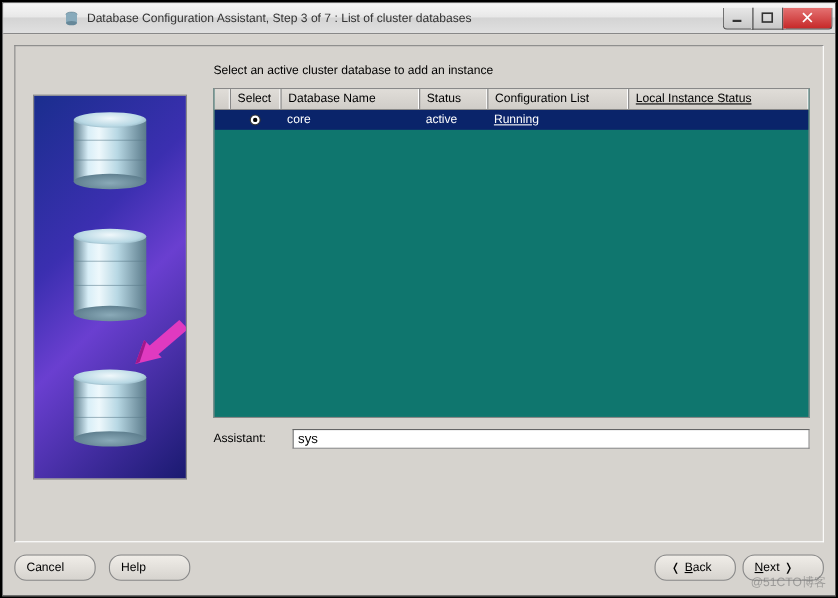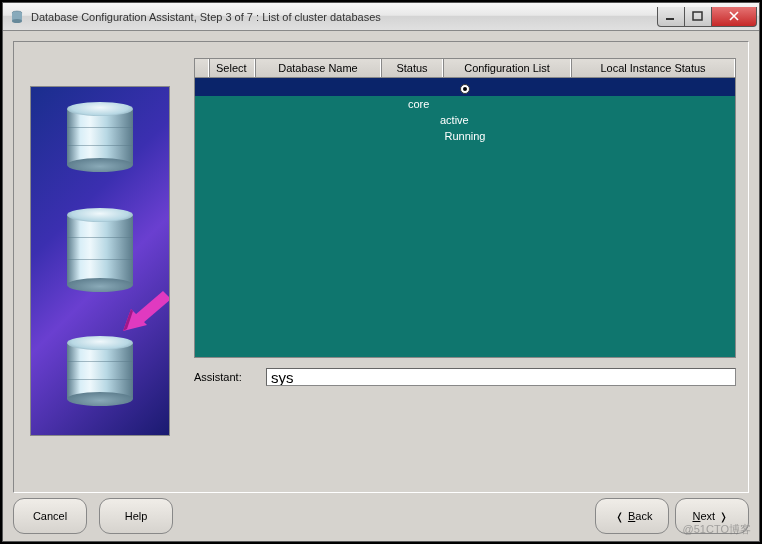--- a/index.html
+++ b/index.html
@@ -1,20 +1,20 @@
 <!DOCTYPE html>
 <html><head>
 <meta charset="utf-8">
 <style>
 * { box-sizing: border-box; margin: 0; padding: 0; font-family: Tahoma, sans-serif; font-size: 11px; }
 body { background: #000; width: 762px; height: 544px; overflow: hidden; }
 
 .window { position: absolute; top: 2px; left: 2px; width: 758px; height: 540px; background: #fff; border: 1px solid #555; box-shadow: 0 0 0 1px #000; }
 
-.titlebar { height: 28px; background: linear-gradient(to bottom, #f7f7f7 0%, #e8e8e8 45%, #d4d4d4 50%, #e0e0e0 100%); display: flex; align-items: center; border-bottom: 1px solid #888; }
+.titlebar { height: 28px; background: linear-gradient(to bottom, #f7f7f7 0%, #e8e8e8 45%, #d4d4d4 50%, #e0e0e0 100%); display: flex; align-items: center; border-bottom: 1px solid #888; padding-left: 48px; }
 .titlebar .app-icon { width: 16px; height: 16px; margin: 0 6px; display: flex; align-items: center; justify-content: center; }
 .titlebar .title-text { color: #333; flex: 1; }
 .win-controls { display: flex; height: 20px; margin-right: 2px; }
 .win-btn { width: 28px; height: 20px; display: flex; align-items: center; justify-content: center; border: 1px solid #555; border-top: none; margin-left: -1px; }
 .win-btn.min { background: linear-gradient(#e8e8e8,#c8c8c8); border-bottom-left-radius: 4px; }
 .win-btn.max { background: linear-gradient(#e8e8e8,#c8c8c8); }
 .win-btn.close { width: 46px; background: linear-gradient(#e57373,#c62828); border-bottom-right-radius: 4px; }
 .win-btn svg { width: 12px; height: 10px; }
 
 .client { position: absolute; top: 28px; left: 0; right: 0; bottom: 0; background: #d6d3ce; }
@@ -27,41 +27,41 @@
 .cyl-top { width: 66px; height: 14px; background: radial-gradient(ellipse at 50% 40%, #f0f8fb 0%, #b8d8e4 60%, #6a8a9a 100%); border-radius: 50%; position: absolute; top: -7px; }
 .cyl-bot { width: 66px; height: 14px; background: radial-gradient(ellipse at 50% 60%, #8aaab8 0%, #5a7a8a 80%); border-radius: 50%; position: absolute; bottom: -7px; }
 .cyl-line { position: absolute; left: 0; right: 0; height: 1px; background: rgba(90,122,138,0.5); }
 .arrow { position: absolute; top: 200px; left: 92px; }
 
 .content { position: absolute; top: 16px; left: 180px; right: 12px; bottom: 10px; }
 .instr { margin-bottom: 10px; color: #000; }
 
 .table-wrap { border: 1px solid #888; background: #0f766e; height: 300px; overflow: hidden; }
 .thead { display: flex; background: #d6d3ce; border-bottom: 1px solid #888; }
-.th { padding: 3px 6px; border-right: 1px solid #fff; border-left: 1px solid #888; color: #000; background: linear-gradient(#e0ddd8,#d0cdc8); text-align: center; }
+.th { padding: 3px 6px; border-right: 1px solid #fff; border-left: 1px solid #888; color: #000; background: linear-gradient(#e0ddd8,#d0cdc8); }
 .th:first-child { border-left: none; }
 .col-blank { width: 14px; padding: 3px 0; }
 .col-select { width: 46px; text-align: left; }
 .col-name { width: 126px; }
 .col-status { width: 62px; }
 .col-conf { width: 128px; }
-.col-local { flex: 1; }
+.col-local { flex: 1; text-decoration: underline; }
 
-.trow { display: flex; background: #0a246a; color: #fff; height: 18px; align-items: center; flex-direction: column; }
+.trow { display: flex; background: #0a246a; color: #fff; height: 18px; align-items: center; }
 .td { padding: 2px 6px; }
 .radio-sel { width: 10px; height: 10px; border-radius: 50%; background: #fff; border: 1px solid #333; margin: 0 auto; display: flex; align-items: center; justify-content: center; }
 .radio-sel::after { content: ""; width: 4px; height: 4px; border-radius: 50%; background: #000; }
 
 .spec { margin-top: 14px; color: #000; }
 .form-row { display: flex; align-items: center; margin-top: 10px; }
 .form-label { width: 72px; color: #000; }
-.form-input { flex: 1; height: 18px; border: 1px solid #888; border-top-color: #666; border-left-color: #666; background: #fff; padding: 1px 4px; font-family: Tahoma, sans-serif; font-size: 15px; }
+.form-input { flex: 1; height: 18px; border: 1px solid #888; border-top-color: #666; border-left-color: #666; background: #fff; padding: 1px 4px; font-family: Tahoma, sans-serif; font-size: 12px; }
 
 .footer { position: absolute; left: 10px; right: 10px; bottom: 10px; height: 30px; display: flex; align-items: center; }
-.btn { min-width: 74px; height: 36px; border: 1px solid #888; border-radius: 11px; background: linear-gradient(#f0ede8,#d6d3ce); display: inline-flex; align-items: center; justify-content: center; padding: 0 10px; cursor: default; }
+.btn { min-width: 74px; height: 24px; border: 1px solid #888; border-radius: 11px; background: linear-gradient(#f0ede8,#d6d3ce); display: inline-flex; align-items: center; padding: 0 10px; cursor: default; }
 .btn u { text-decoration: underline; }
 .footer .left-group { display: flex; gap: 12px; }
 .footer .right-group { margin-left: auto; display: flex; gap: 6px; }
 .nav-arrow { font-size: 10px; margin: 0 4px; }
 
 .watermark { position: absolute; right: 8px; bottom: 4px; color: rgba(120,120,120,0.6); font-size: 11px; }
 </style>
 </head>
 <body>
 
@@ -125,20 +125,21 @@
             </div>
         </div>
         <svg class="arrow" width="48" height="48">
           <polygon points="40,4 12,28 20,36 48,12" fill="#e03ac0"></polygon>
           <polygon points="8,22 0,44 24,38" fill="#e03ac0"></polygon>
           <polygon points="8,22 0,44 4,42 10,24" fill="#a0188a"></polygon>
         </svg>
       </div>
 
       <div class="content">
+        <div class="instr">Select an active cluster database to add an instance</div>
 
         <div class="table-wrap">
           <div class="thead">
             <div class="th col-blank"></div>
             <div class="th col-select">Select</div>
             <div class="th col-name">Database Name</div>
             <div class="th col-status">Status</div>
             <div class="th col-conf">Configuration List</div>
             <div class="th col-local">Local Instance Status</div>
           </div>

